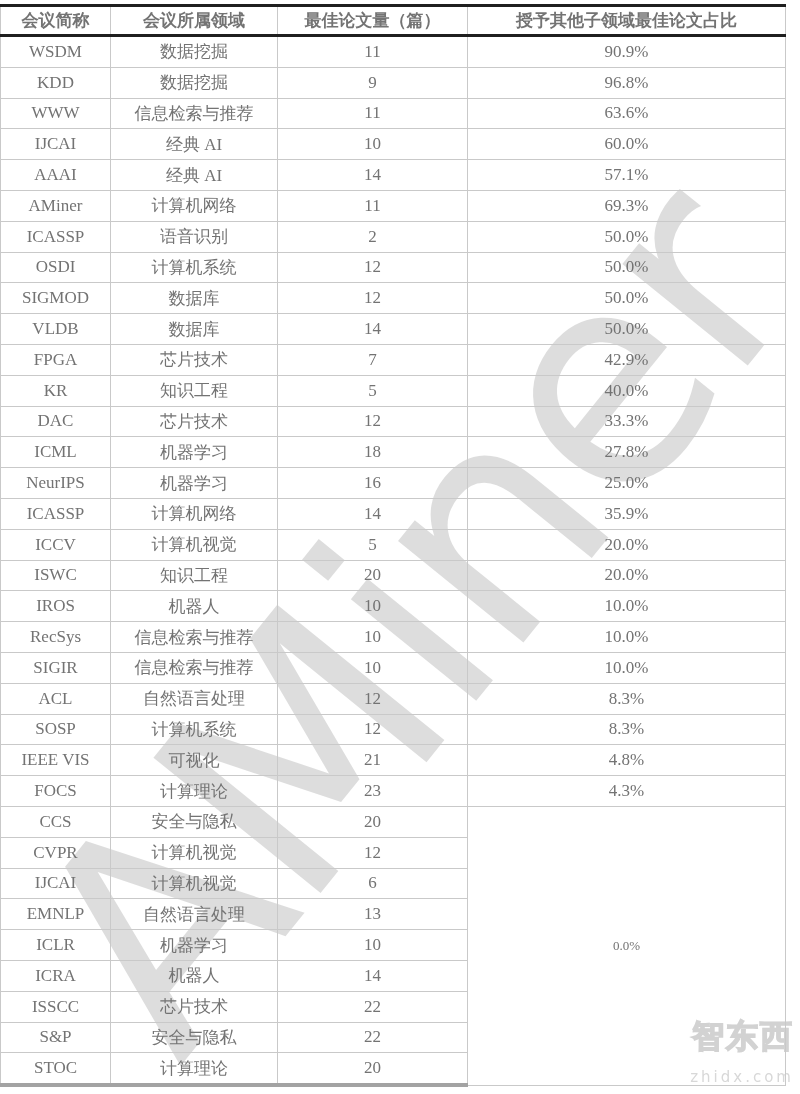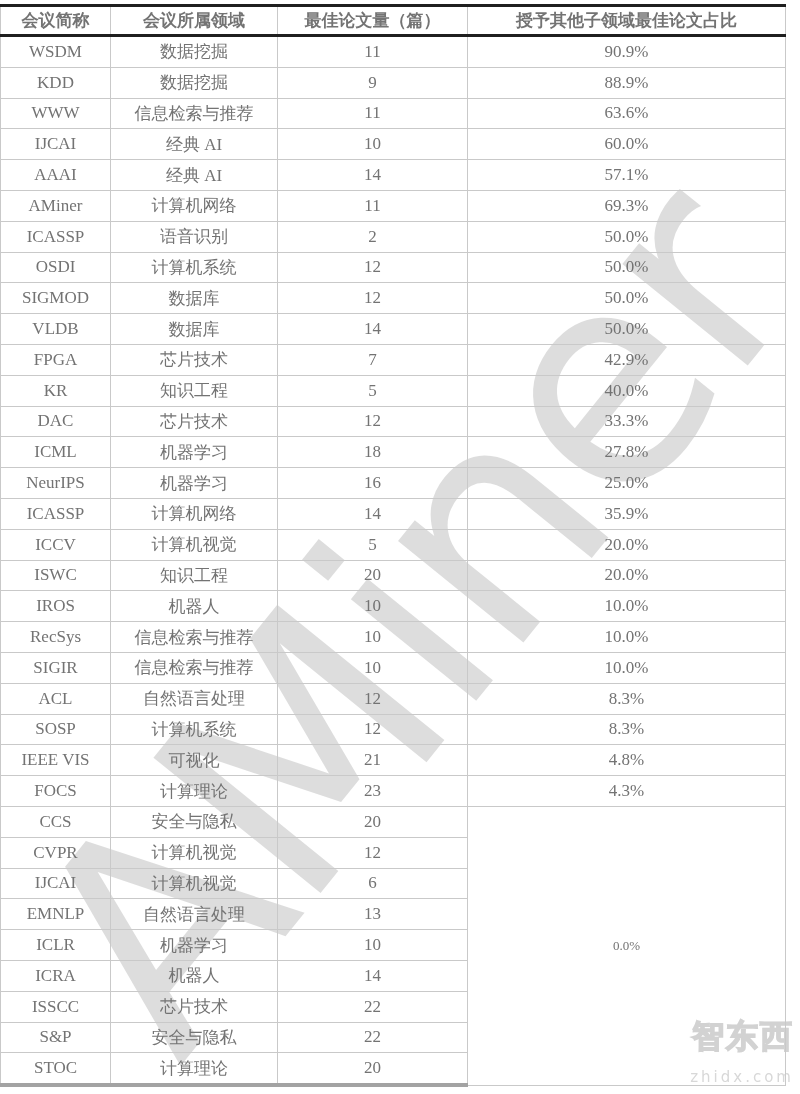--- a/index.html
+++ b/index.html
@@ -119,21 +119,21 @@
         <tr>
           <td>WSDM</td>
           <td>数据挖掘</td>
           <td>11</td>
           <td>90.9%</td>
         </tr>
         <tr>
           <td>KDD</td>
           <td>数据挖掘</td>
           <td>9</td>
-          <td>88.9%</td>
+          <td>96.8%</td>
         </tr>
         <tr>
           <td>WWW</td>
           <td>信息检索与推荐</td>
           <td>11</td>
           <td>63.6%</td>
         </tr>
         <tr>
           <td>IJCAI</td>
           <td>经典 AI</td>

